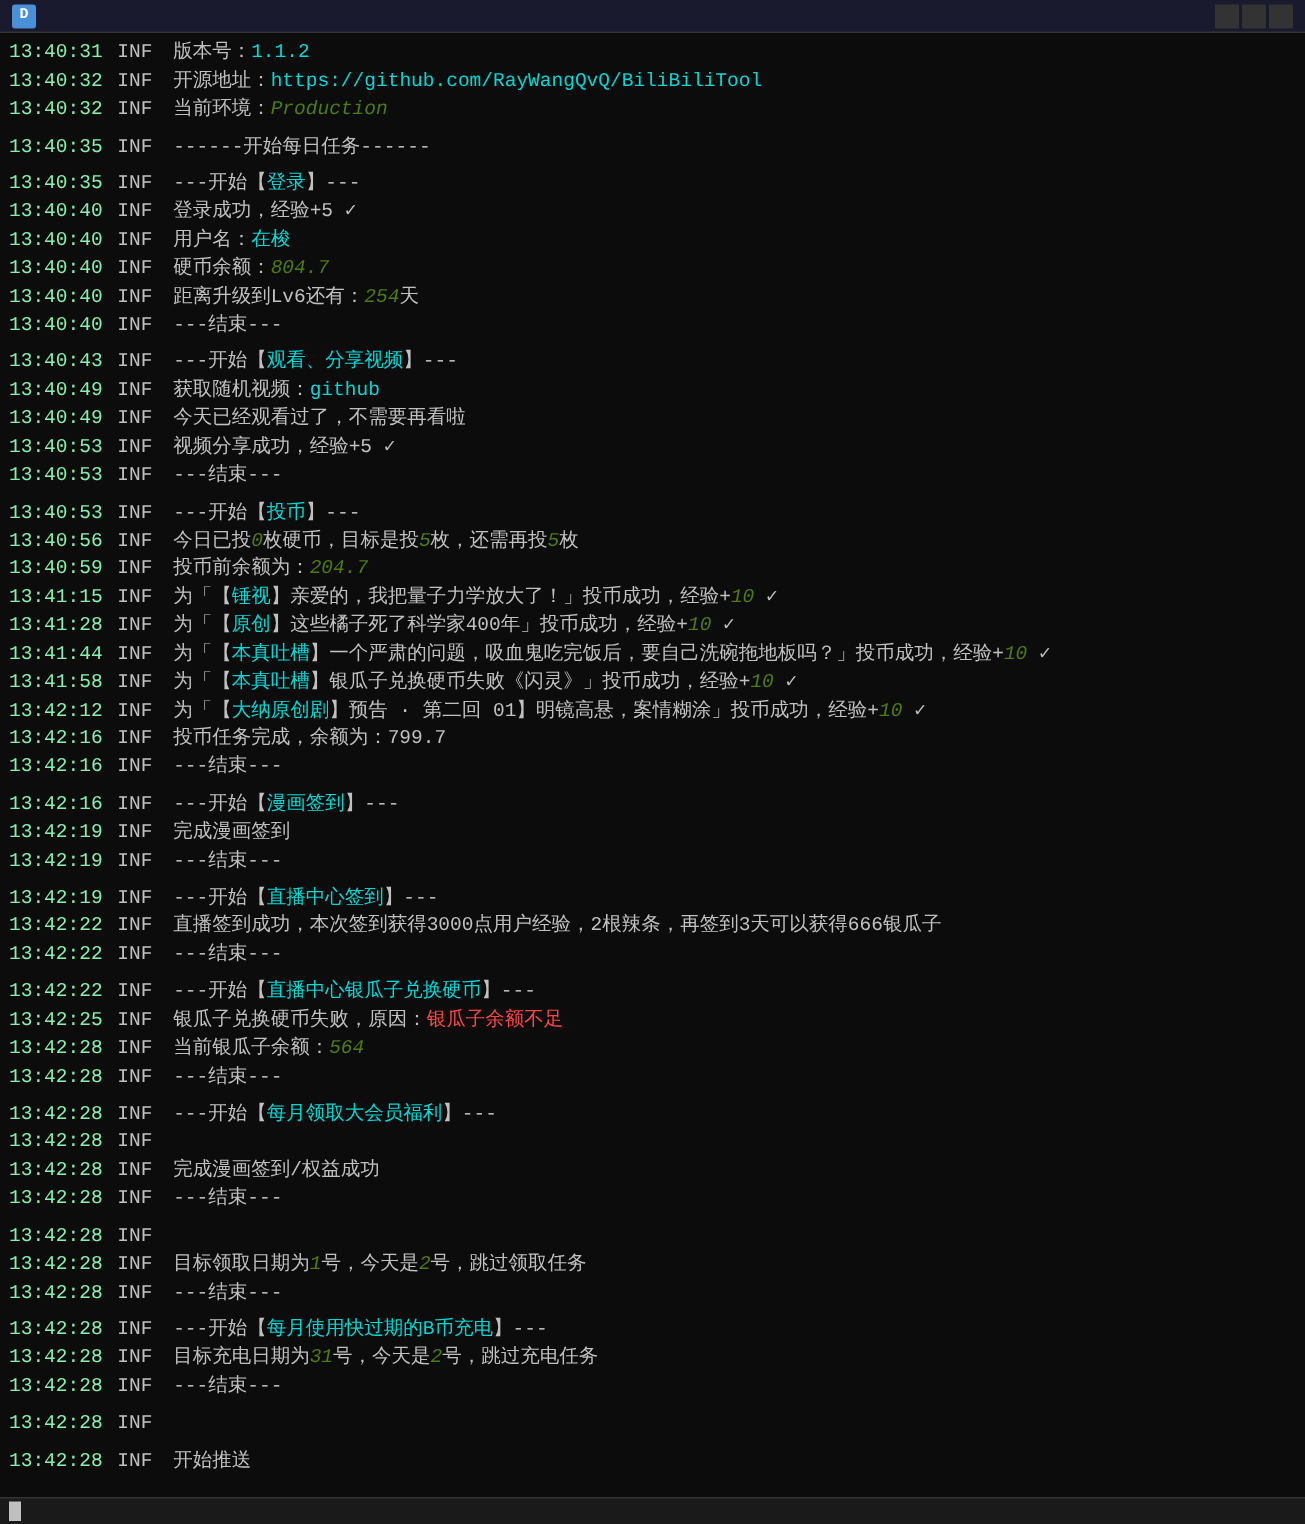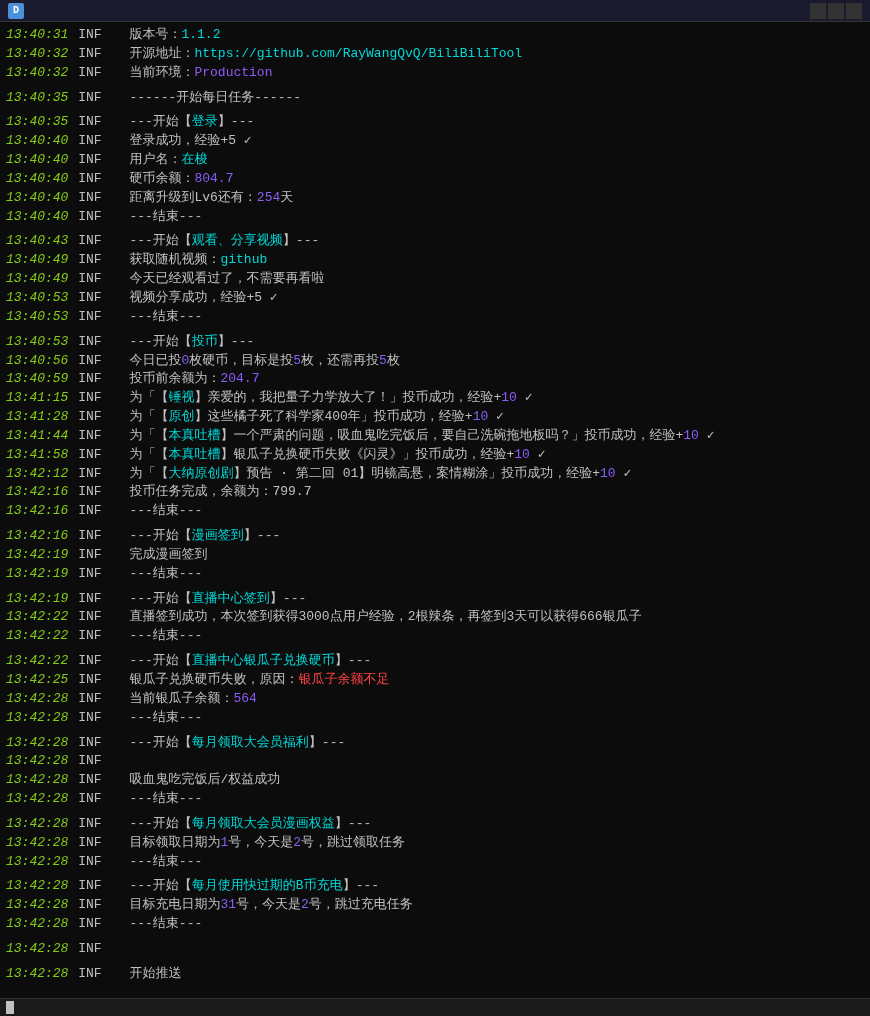--- a/index.html
+++ b/index.html
@@ -74,39 +74,38 @@
     }
 
     .line {
       display: flex;
       line-height: 1.45;
       white-space: pre-wrap;
       word-break: break-all;
     }
 
     .ts {
-      color: #84cc16;
+      color: #86efac;
       flex-shrink: 0;
       margin-right: 2px;
-      font-style: italic;
     }
 
     .level {
       color: #c0c0c0;
       flex-shrink: 0;
-      margin-right: 20px;
+      margin-right: 6px;
     }
 
     .msg {
       color: #c0c0c0;
       flex: 1;
     }
 
     .cyan { color: #00d8d8; }
-    .magenta { color: #8b5cf6; }
+    .magenta { color: #4d7c0f; font-style: italic; }
     .red { color: #ff4444; }
 
     .blank-line {
       height: 6px;
     }
 
     .status-bar {
       height: 18px;
       background: #1a1a1a;
       border-top: 1px solid #333;
@@ -187,24 +186,24 @@
     <div class="line"><span class="ts">13:42:22 </span><span class="level">INF </span><span class="msg"><span>直播签到成功，本次签到获得3000点用户经验，2根辣条，再签到3天可以获得666银瓜子</span></span></div>
     <div class="line"><span class="ts">13:42:22 </span><span class="level">INF </span><span class="msg"><span>---结束---</span></span></div>
     <div class="blank-line"></div>
     <div class="line"><span class="ts">13:42:22 </span><span class="level">INF </span><span class="msg"><span>---开始【</span><span class="cyan">直播中心银瓜子兑换硬币</span><span>】---</span></span></div>
     <div class="line"><span class="ts">13:42:25 </span><span class="level">INF </span><span class="msg"><span>银瓜子兑换硬币失败，原因：</span><span class="red">银瓜子余额不足</span></span></div>
     <div class="line"><span class="ts">13:42:28 </span><span class="level">INF </span><span class="msg"><span>当前银瓜子余额：</span><span class="magenta">564</span></span></div>
     <div class="line"><span class="ts">13:42:28 </span><span class="level">INF </span><span class="msg"><span>---结束---</span></span></div>
     <div class="blank-line"></div>
     <div class="line"><span class="ts">13:42:28 </span><span class="level">INF </span><span class="msg"><span>---开始【</span><span class="cyan">每月领取大会员福利</span><span>】---</span></span></div>
     <div class="line"><span class="ts">13:42:28 </span><span class="level">INF </span></div>
-    <div class="line"><span class="ts">13:42:28 </span><span class="level">INF </span><span class="msg"><span>吸血鬼吃完饭后/权益成功</span></span></div>
-    <div class="line"><span class="ts">13:42:28 </span><span class="level">INF </span><span class="msg"><span>---结束---</span></span></div>
-    <div class="blank-line"></div>
-    <div class="line"><span class="ts">13:42:28 </span><span class="level">INF </span><span class="msg"><span>---开始【</span><span class="cyan">每月领取大会员漫画权益</span><span>】---</span></span></div>
+    <div class="line"><span class="ts">13:42:28 </span><span class="level">INF </span><span class="msg"><span>完成漫画签到/权益成功</span></span></div>
+    <div class="line"><span class="ts">13:42:28 </span><span class="level">INF </span><span class="msg"><span>---结束---</span></span></div>
+    <div class="blank-line"></div>
+    <div class="line"><span class="ts">13:42:28 </span><span class="level">INF </span></div>
     <div class="line"><span class="ts">13:42:28 </span><span class="level">INF </span><span class="msg"><span>目标领取日期为</span><span class="magenta">1</span><span>号，今天是</span><span class="magenta">2</span><span>号，跳过领取任务</span></span></div>
     <div class="line"><span class="ts">13:42:28 </span><span class="level">INF </span><span class="msg"><span>---结束---</span></span></div>
     <div class="blank-line"></div>
     <div class="line"><span class="ts">13:42:28 </span><span class="level">INF </span><span class="msg"><span>---开始【</span><span class="cyan">每月使用快过期的B币充电</span><span>】---</span></span></div>
     <div class="line"><span class="ts">13:42:28 </span><span class="level">INF </span><span class="msg"><span>目标充电日期为</span><span class="magenta">31</span><span>号，今天是</span><span class="magenta">2</span><span>号，跳过充电任务</span></span></div>
     <div class="line"><span class="ts">13:42:28 </span><span class="level">INF </span><span class="msg"><span>---结束---</span></span></div>
     <div class="blank-line"></div>
     <div class="line"><span class="ts">13:42:28 </span><span class="level">INF </span></div>
     <div class="blank-line"></div>
     <div class="line"><span class="ts">13:42:28 </span><span class="level">INF </span><span class="msg"><span>开始推送</span></span></div>

